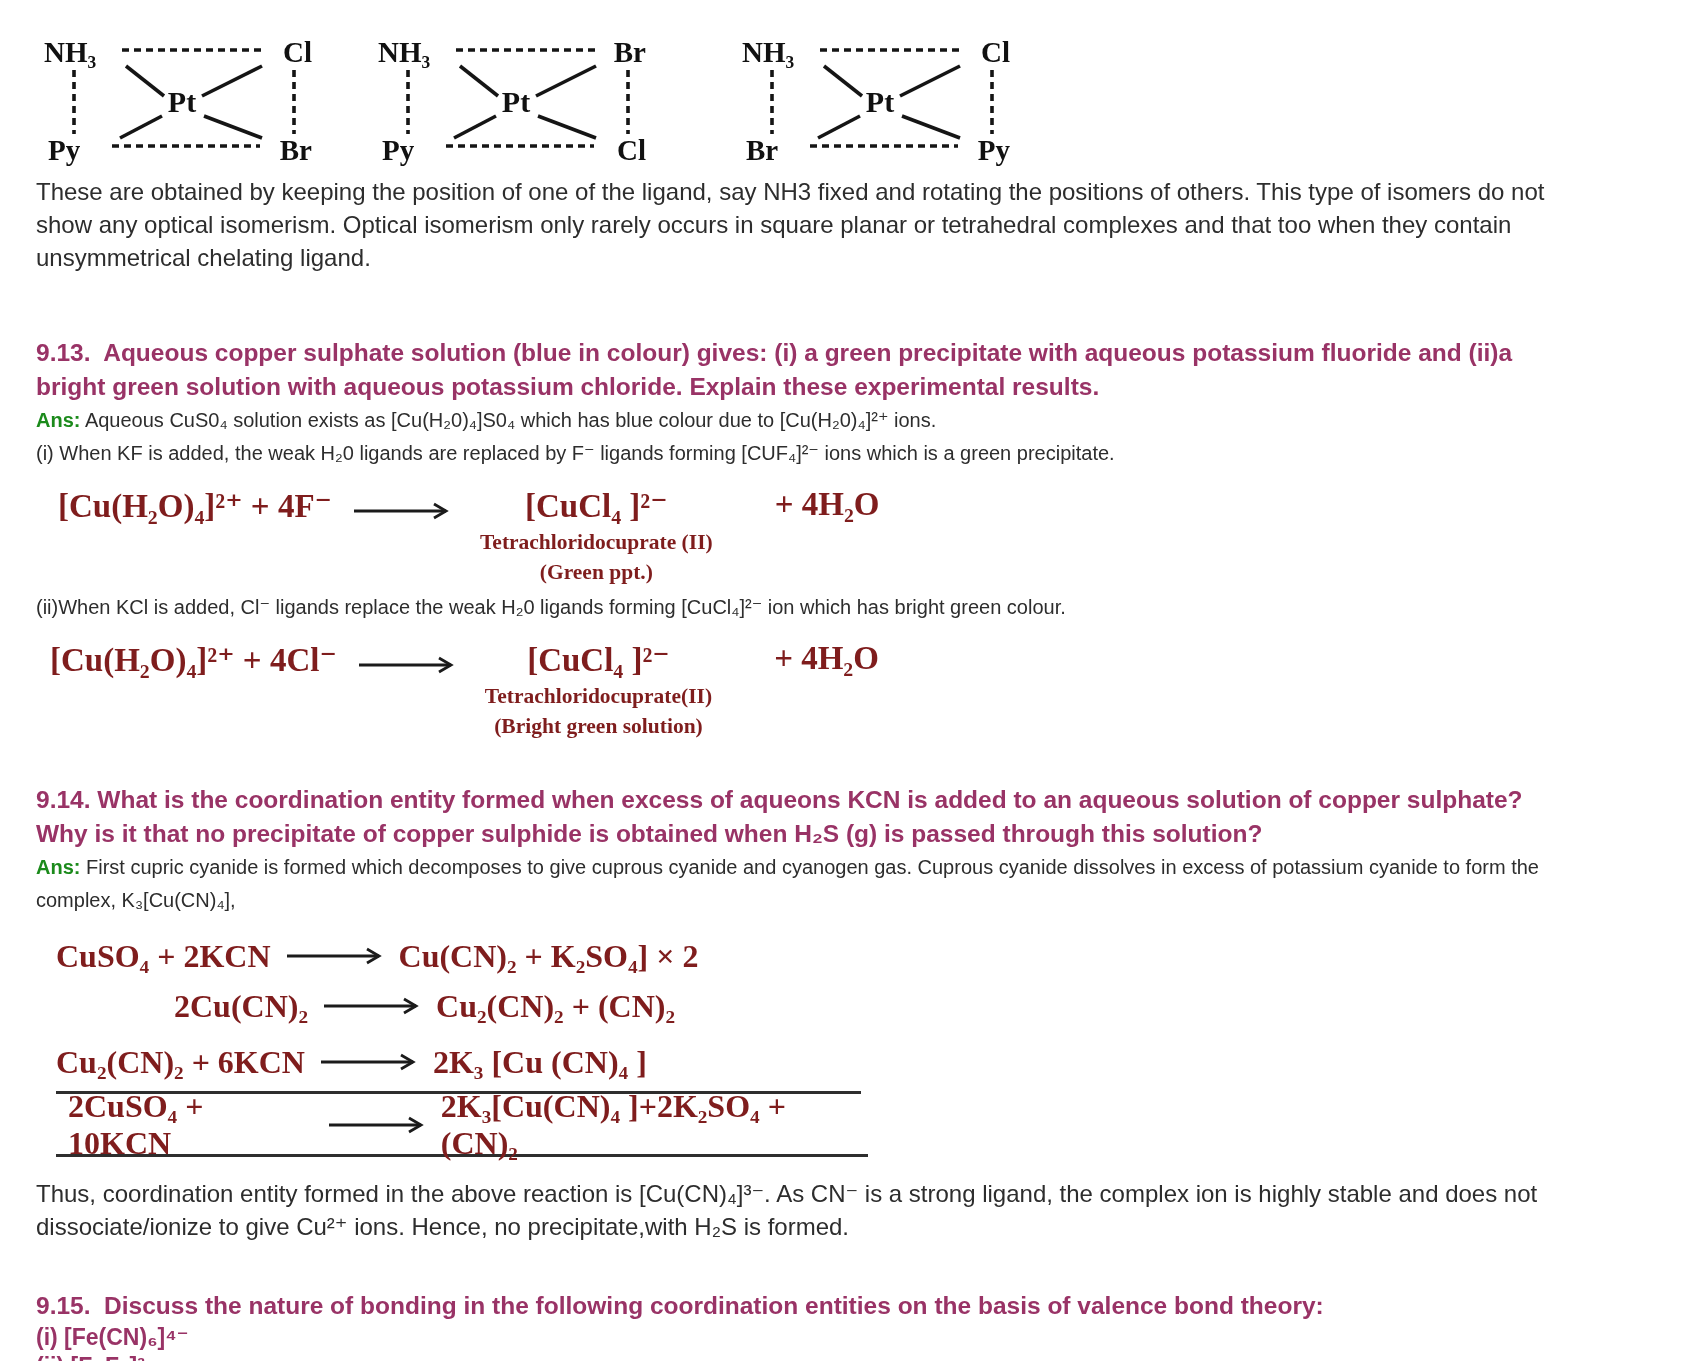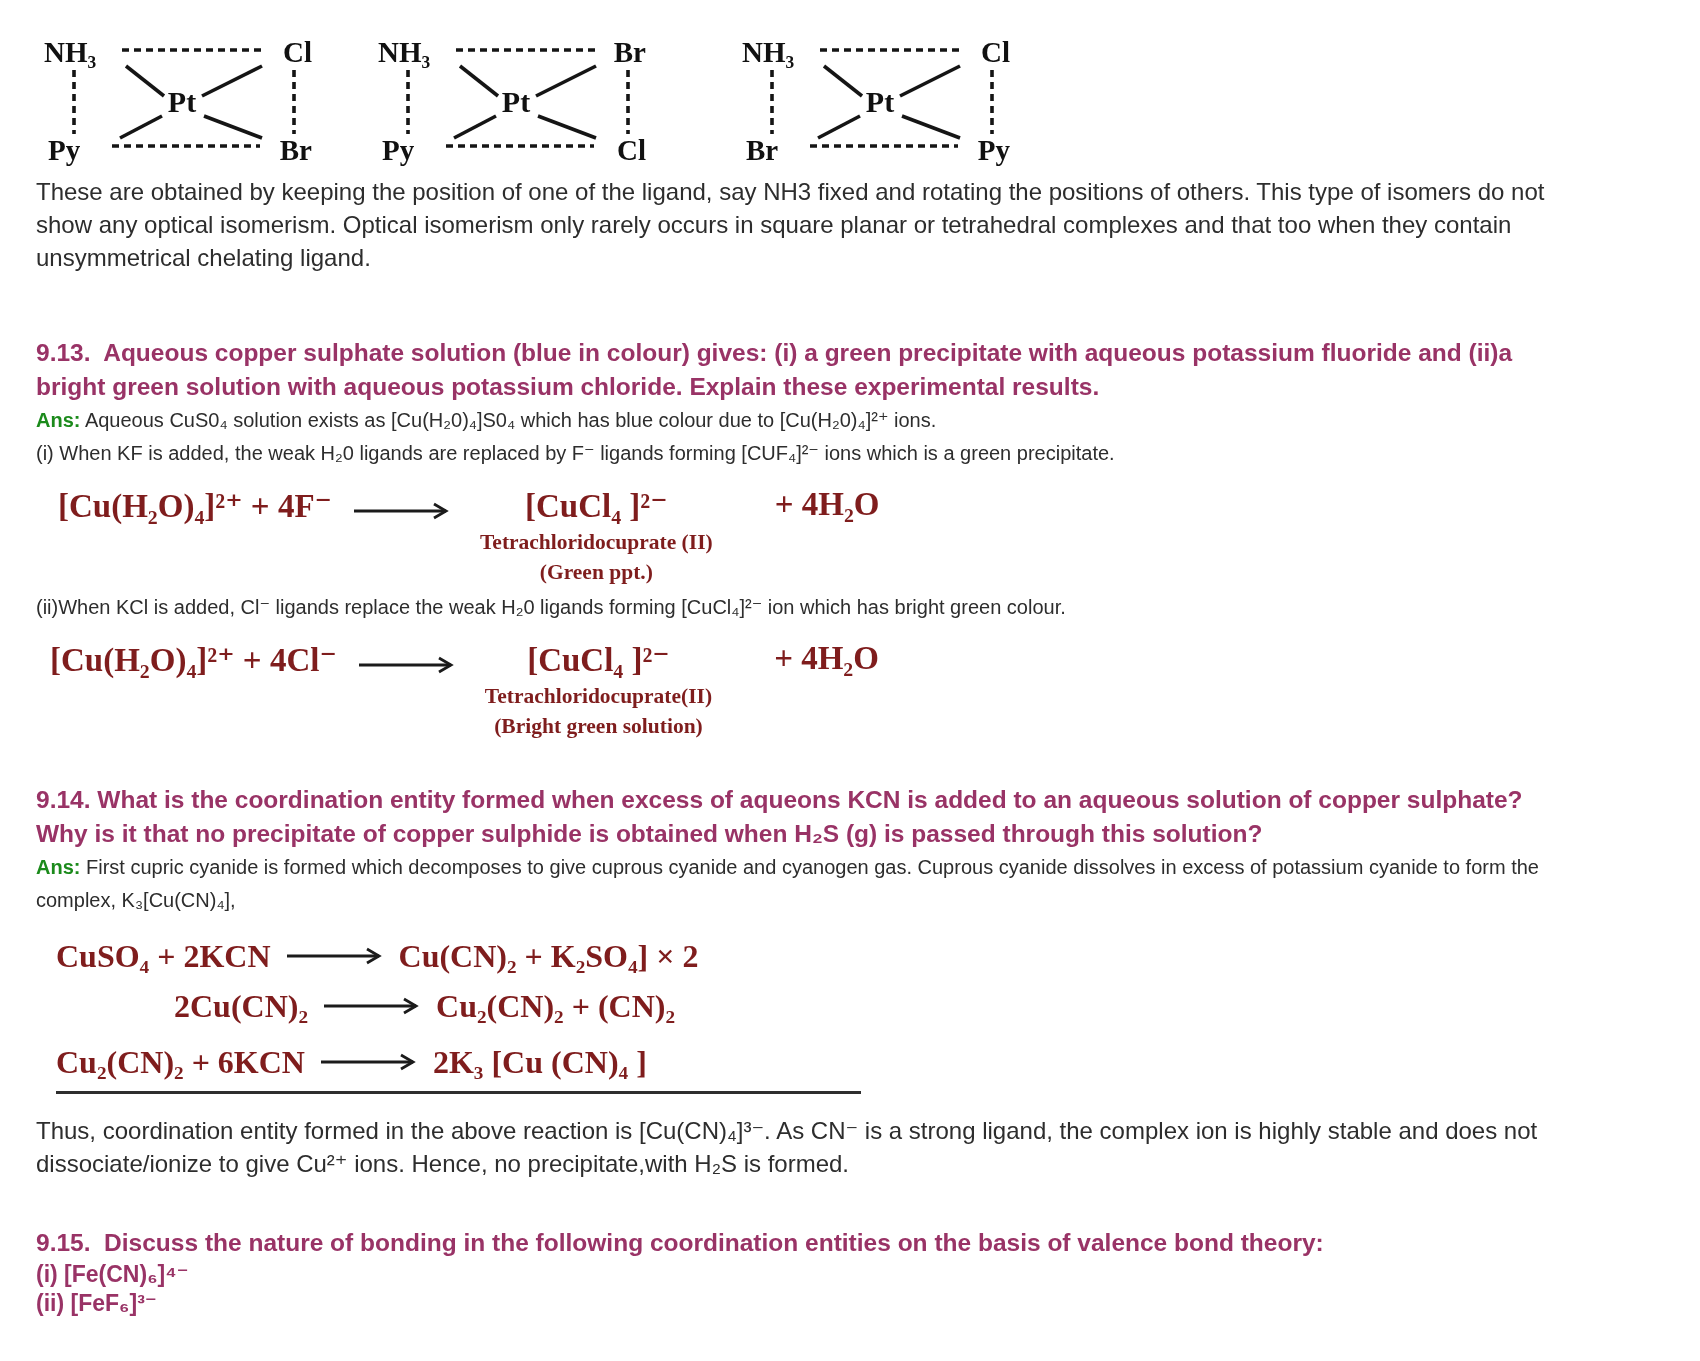--- a/index.html
+++ b/index.html
@@ -173,20 +173,30 @@
     <div class="sum-line">
       <div class="eq14-row">
         <span>Cu₂(CN)₂ + 6KCN</span>
         <svg class="rxn-arrow" viewBox="0 0 100 22">
             <line x1="2" y1="11" x2="94" y2="11"></line>
             <polyline points="82,4 94,11 82,18"></polyline>
           </svg>
         <span>2K₃ [Cu (CN)₄ ]</span>
       </div>
     </div>
+    <div class="sum-line last">
+      <div class="eq14-row">
+        <span>2CuSO₄ + 10KCN</span>
+        <svg class="rxn-arrow" viewBox="0 0 100 22">
+            <line x1="2" y1="11" x2="94" y2="11"></line>
+            <polyline points="82,4 94,11 82,18"></polyline>
+          </svg>
+        <span>2K₃[Cu(CN)₄ ]+2K₂SO₄ + (CN)₂</span>
+      </div>
+    </div>
   </div>
 
   <p class="para concl">Thus, coordination entity formed in the above reaction is [Cu(CN)₄]³⁻. As CN⁻ is a strong ligand, the complex ion is highly stable and does not dissociate/ionize to give Cu²⁺ ions. Hence, no precipitate,with H₂S is formed.</p>
 
   <div class="q-heading mt-q15">9.15.  Discuss the nature of bonding in the following coordination entities on the basis of valence bond theory:</div>
   <div class="q15-item">(i) [Fe(CN)₆]⁴⁻</div>
   <div class="q15-item">(ii) [FeF₆]³⁻</div>
 
 </div>
 

